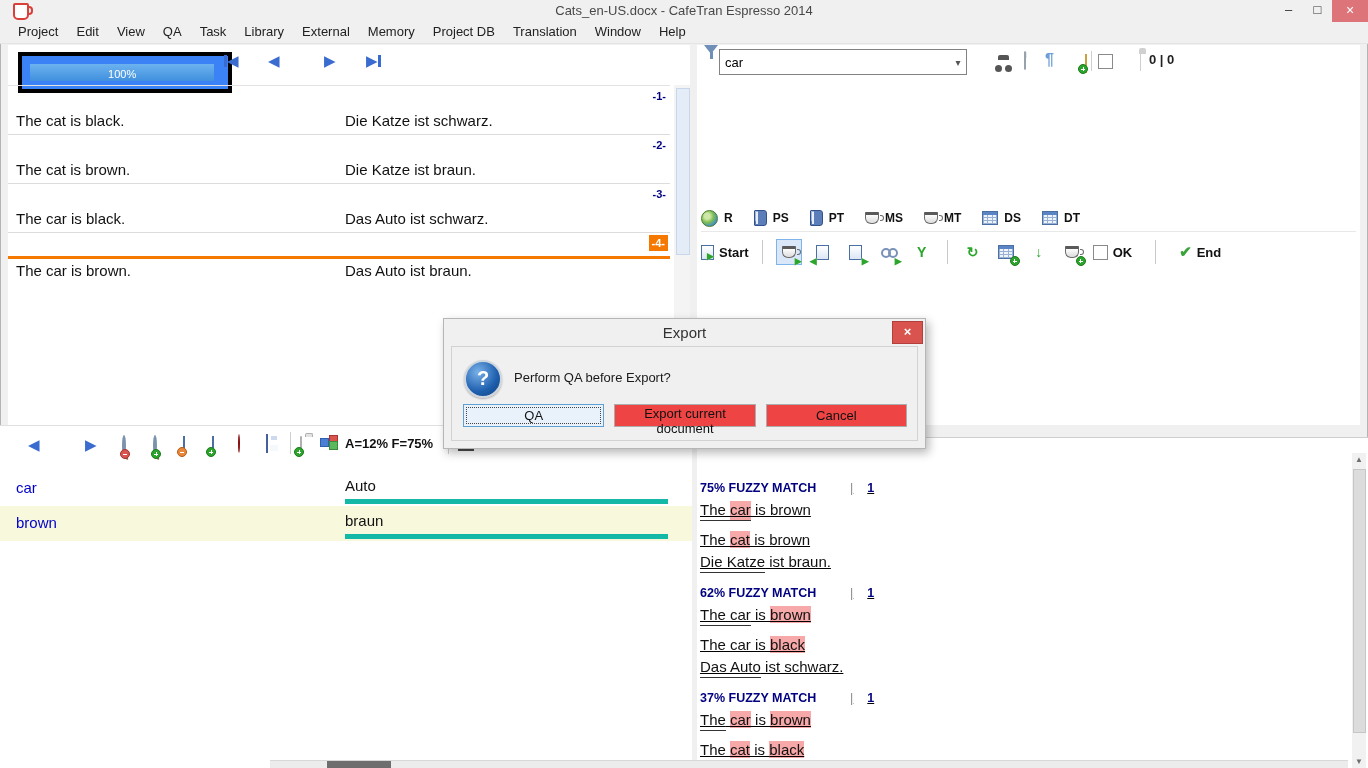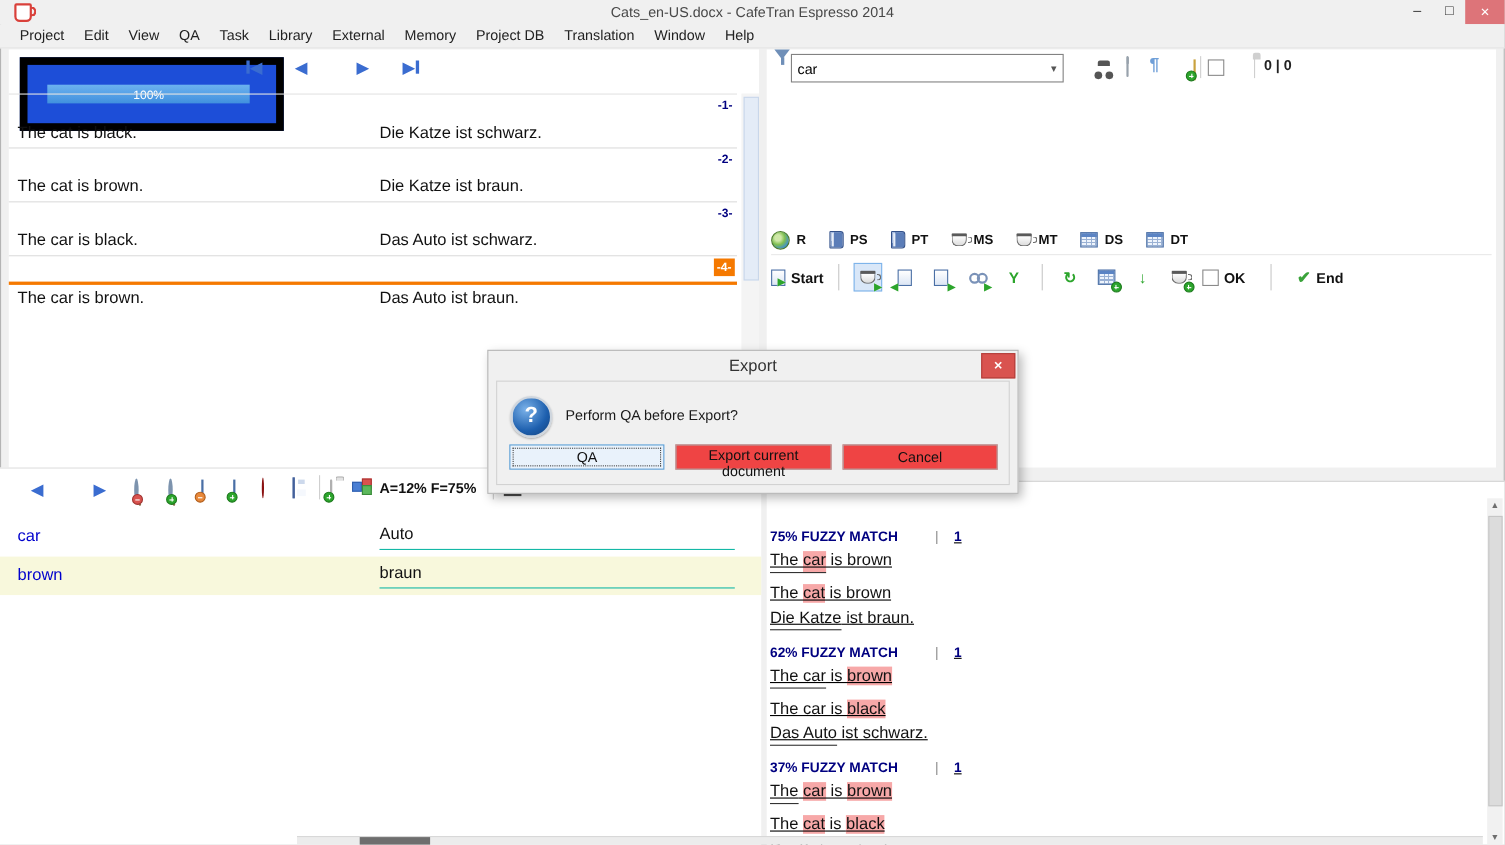--- a/index.html
+++ b/index.html
@@ -16,21 +16,21 @@
   .win-btn{width:29px;height:22px;text-align:center;line-height:20px;font-size:13px;color:#333;}
   #win-close{width:36px;background:#dd7479;color:#fff;font-size:14px;}
 
   
   #menubar{left:0;top:22px;width:1368px;height:21px;background:#f0f0f0;border-bottom:1px solid #e4e4e4;}
   #menubar ul{margin:0;padding:0 0 0 9px;list-style:none;display:flex;}
   #menubar li{padding:0 9px;font-size:13px;line-height:20px;color:#222;}
 
   
   #panel-topleft{left:8px;top:45px;width:682px;height:380px;background:#fff;}
-  #progressbar{left:10px;top:7px;width:190px;height:17px;border:7px solid #000000;background:#1d4ed8;padding:18px;}
+  #progressbar{left:10px;top:7px;width:190px;height:17px;border:4px solid #000000;background:#3b82f6;padding:8px;}
   #progress-fill{width:97%;height:100%;background:linear-gradient(#6cb2ef,#4090de);text-align:center;}
   #progress-fill span{color:#fff;font-size:11px;line-height:15px;}
   .nav-btn{top:7px;height:18px;display:inline-flex;align-items:center;color:#3a6cd0;font-size:15px;}
   .nav-bar{width:3px;height:12px;background:#3a6cd0;display:inline-block;}
   #nav-first{left:216px;} #nav-prev{left:260px;} #nav-next{left:316px;} #nav-last{left:358px;}
 
   #seg-grid{left:0;top:40px;width:662px;border-top:1px solid #e3e3e3;}
   .seg{position:relative;}
   .seg:not(.active){border-bottom:1px solid #dcdcdc;}
   .seg-numrow{height:23px;position:relative;}
@@ -110,21 +110,21 @@
   .case::before{content:"";position:absolute;top:-4px;left:4px;width:6px;height:3px;border:1px solid #b0b0b0;border-bottom:none;border-radius:2px 2px 0 0;background:#e3e3e3;}
   .cubes{width:16px;height:14px;position:relative;}
   .cubes::before{content:"";position:absolute;left:0;top:0;width:7px;height:7px;background:#d9534f;border:1px solid #a33;}
   .cubes::after{content:"";position:absolute;left:0;top:6px;width:7px;height:7px;background:#5cb85c;border:1px solid #3a8a3a;}
   .cube-b{position:absolute;right:0;top:3px;width:7px;height:7px;background:#4a7fd4;border:1px solid #2f5fae;}
   #mem-stats{font-size:13px;font-weight:bold;color:#111;}
   #hidden-icon{left:458px;top:21px;width:16px;height:4px;background:#4a4a4a;}
   .mem-row{position:absolute;left:0;width:692px;height:35px;}
   .mem-row.selected{background:#f8f8dc;}
   .mem-src{position:absolute;left:16px;top:8px;font-size:15px;color:#0000cd;}
-  .mem-tgt{position:absolute;left:345px;top:6px;width:323px;font-size:15px;color:#111;border-bottom:1px solid #14b8a6;padding-bottom:5px;}
+  .mem-tgt{position:absolute;left:345px;top:6px;width:323px;font-size:15px;color:#111;border-bottom:5px solid #14b8a6;padding-bottom:5px;}
 
   
   #panel-bottomright{left:697px;top:437px;width:671px;height:331px;background:#fff;border-top:1px solid #cfcfcf;overflow:hidden;}
   #matches{position:absolute;left:3px;top:39px;width:640px;}
   .match{margin-bottom:9px;text-decoration:underline;}
   .match-header{height:22px;line-height:22px;font-size:12.5px;font-weight:bold;color:#000080;}
   .match-pct{display:inline-block;width:150px;}
   .match-div{color:#8a8a8a;font-weight:normal;}
   .match-count{margin-left:14px;}
   .ml{height:22px;line-height:21px;font-size:15px;color:#111;}

